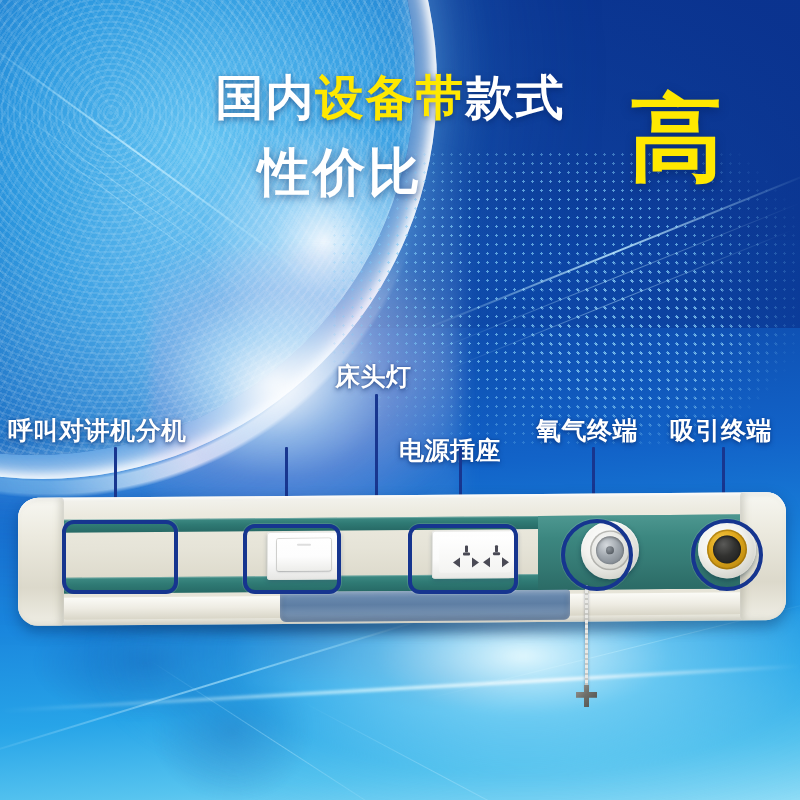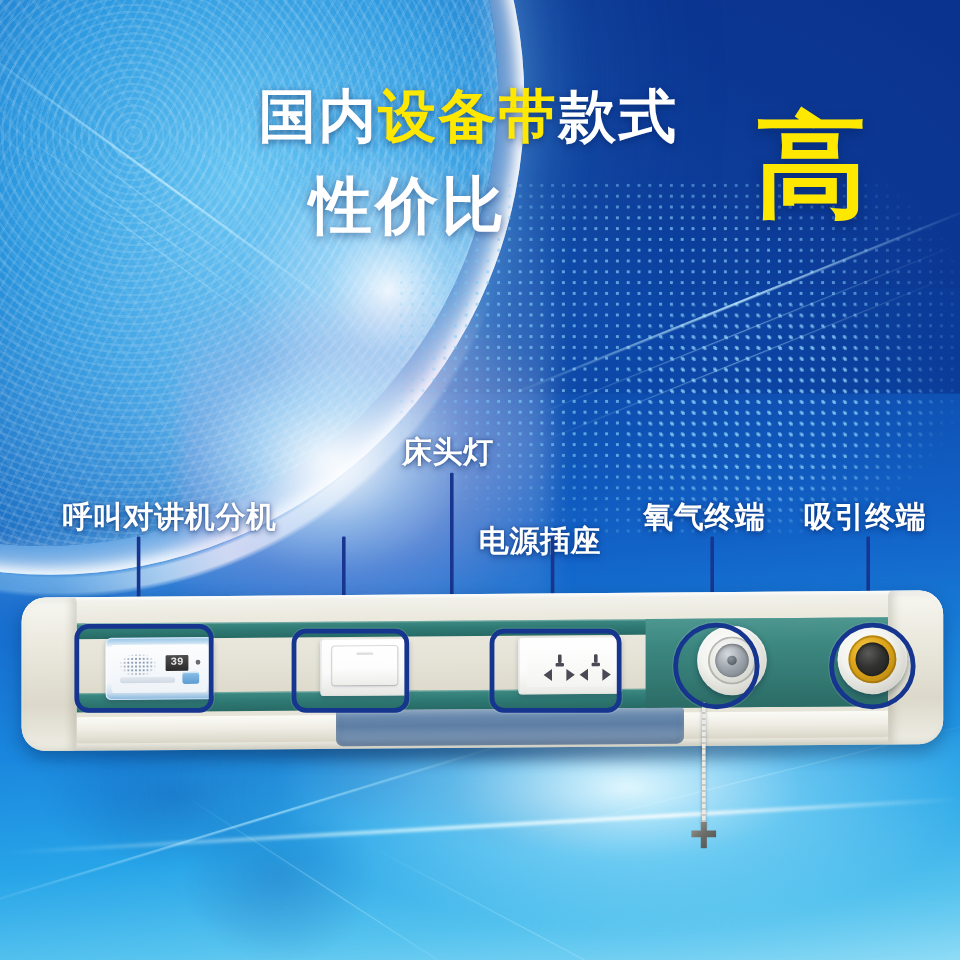--- a/index.html
+++ b/index.html
@@ -319,21 +319,21 @@
   <div class="bottomline"></div>
 
   <div class="headline">
     <div class="hl-row1">
       <span class="w">国内</span><span class="y">设备带</span><span class="w">款式</span>
     </div>
     <div class="hl-row2">性价比</div>
     <div class="hl-big">高</div>
   </div>
 
-  <div class="label" style="left:8px;top:414px;margin-left:44px;">呼叫对讲机分机</div>
+  <div class="label" style="left:8px;top:414px;">呼叫对讲机分机</div>
   <div class="label" style="left:335px;top:360px;text-align:center;">床头灯</div>
   <div class="label" style="left:399px;top:434px;">电源插座</div>
   <div class="label" style="left:670px;top:414px;">吸引终端</div>
   <div class="label" style="left:536px;top:414px;">氧气终端</div>
 
   <div class="leader" style="left:114px;top:447px;height:80px;"></div>
   <div class="leader" style="left:285px;top:447px;height:84px;"></div>
   <div class="leader" style="left:375px;top:394px;height:212px;"></div>
   <div class="leader" style="left:459px;top:447px;height:84px;"></div>
   <div class="leader" style="left:592px;top:447px;height:82px;"></div>
@@ -343,29 +343,20 @@
     <div class="panel-shadow"></div>
     <div class="panel">
       <div class="panel-inner">
         <div class="stripe top"></div>
         <div class="stripe bot"></div>
         <div class="teal-field"></div>
         <div class="bottom-rail"></div>
         <div class="endcap left"></div>
         <div class="endcap right"></div>
 
-        <div class="dev intercom">
-          <div class="ic-face">
-            <div class="ic-grille"></div>
-            <div class="ic-display">39</div>
-            <div class="ic-dot"></div>
-            <div class="ic-slot"></div>
-            <div class="ic-btn"></div>
-          </div>
-        </div>
 
         <div class="dev switch">
           <div class="sw-rocker">
             <div class="sw-tick"></div>
           </div>
         </div>
 
         <div class="dev socket">
           <div class="so-face">
             <div class="so-group a">

